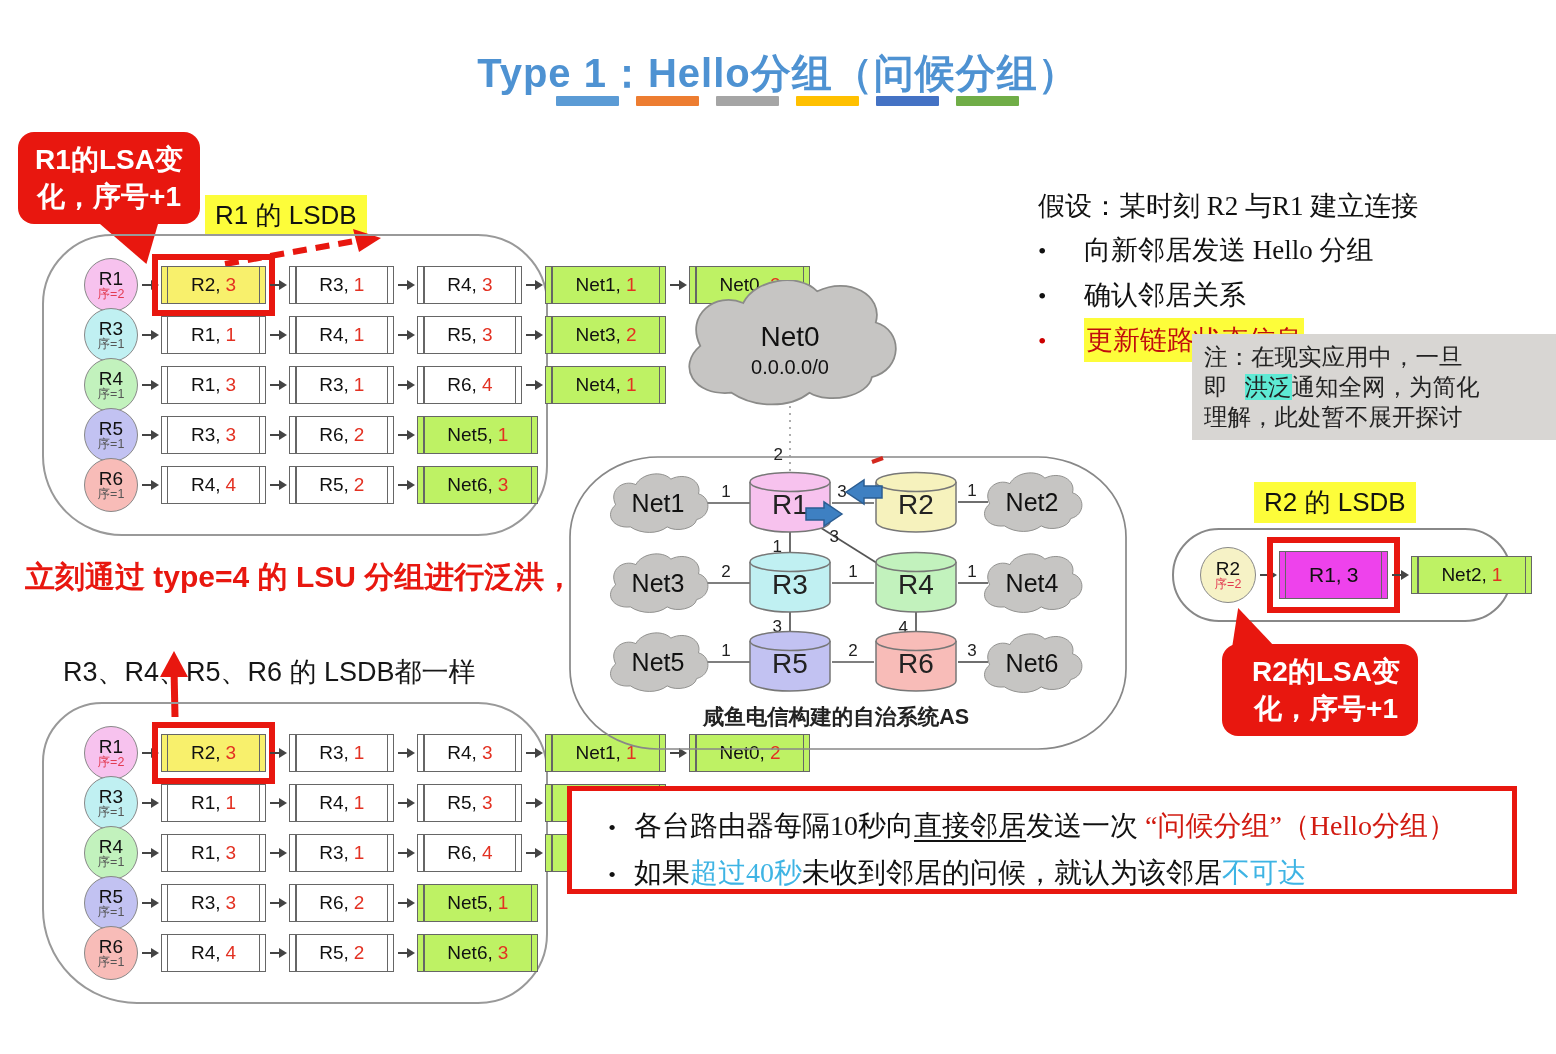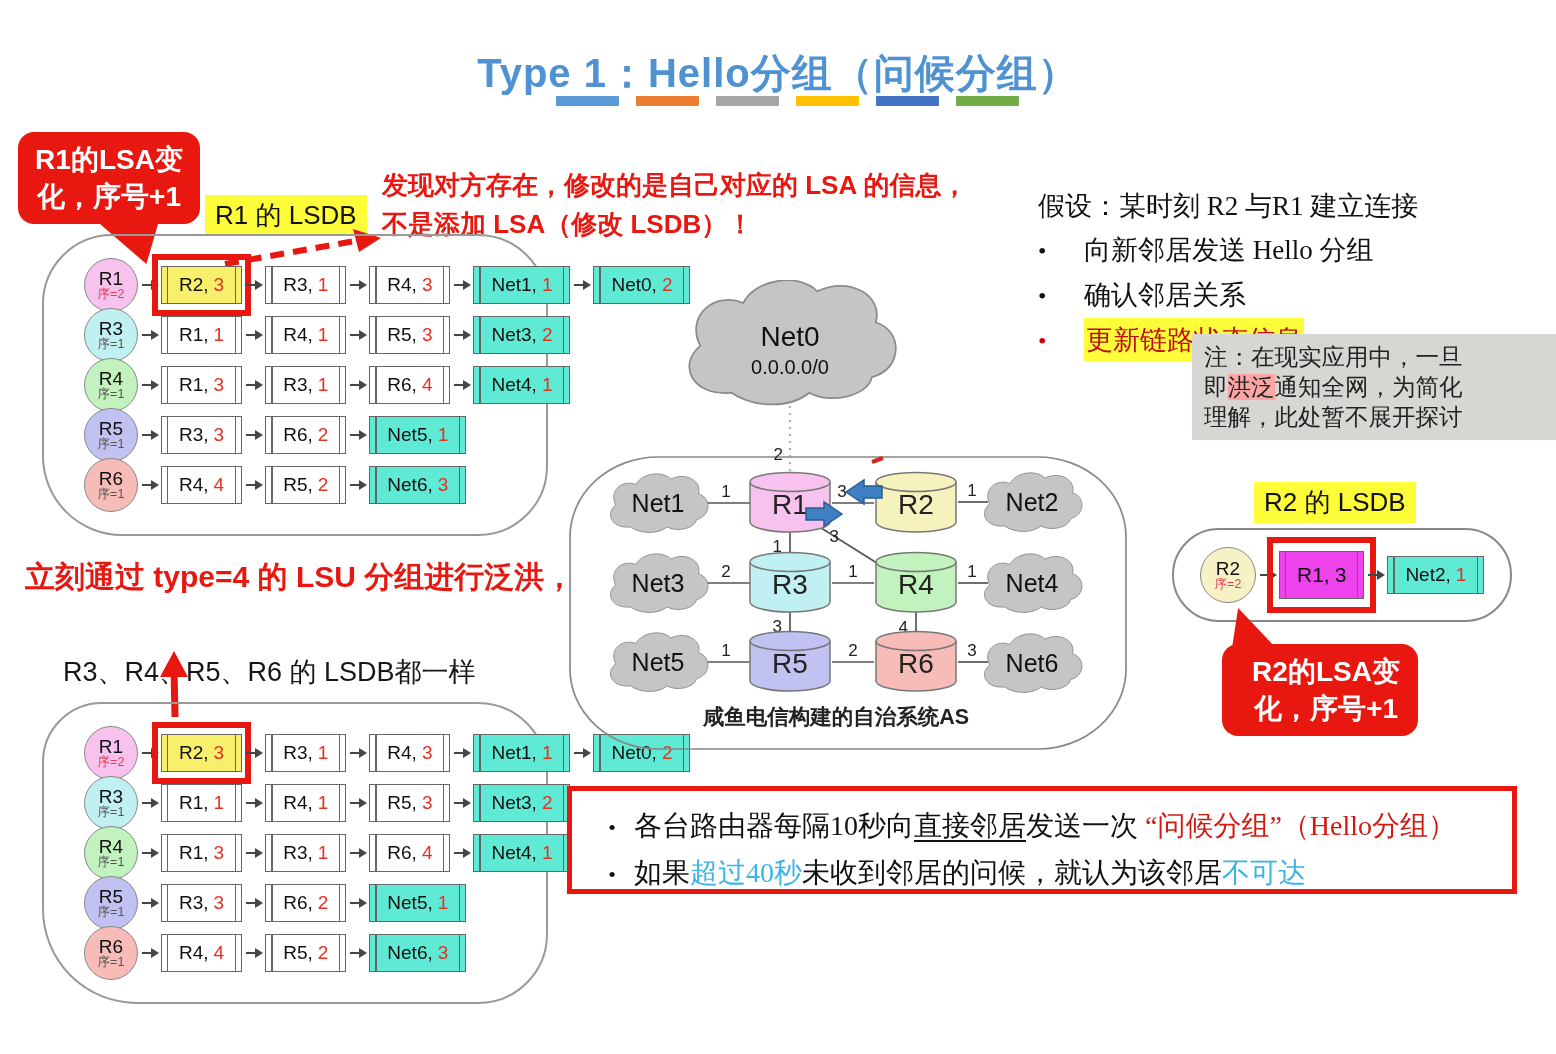--- a/index.html
+++ b/index.html
@@ -47,25 +47,25 @@
         display:flex;flex-direction:column;align-items:center;justify-content:center;}
   .rname{font-size:19px;line-height:19px;color:#111;}
   .rseq{font-size:12.5px;line-height:13px;color:#555;}
   .rseq.red{color:#e23b52;}
   .c0{background:#f7c2ee}.c1{background:#c0f0f2}.c2{background:#c2f2bd}
   .c3{background:#c2c2f2}.c4{background:#f8bcb8}.cy{background:#f6f2c6}
   .arw{width:15px;height:2px;background:#444;position:relative;margin:0 4px;flex:none;}
   .arw::after{content:'';position:absolute;right:-2px;top:-4.5px;
               border-left:8px solid #444;border-top:5px solid transparent;border-bottom:5px solid transparent;}
   .entry{height:36px;border:1.4px solid #666;background:#fff;display:flex;align-items:center;
-         padding:0 17px;font-size:19px;position:relative;white-space:nowrap;flex:none;}
+         padding:0 29px;font-size:19px;position:relative;white-space:nowrap;flex:none;}
   .entry::before,.entry::after{content:'';position:absolute;top:0;bottom:0;width:1.4px;background:#666;}
   .entry::before{left:5px}.entry::after{right:5px}
   .entry .t{color:#111;margin-right:5px}.entry .n{color:#e33122}
-  .e-g{background:#5eead4}.e-hl{background:#f8f06c}
+  .e-g{background:#bef264}.e-hl{background:#f8f06c}
   .e-m{background:#ee42ec;height:46px;font-size:21px}
   .e-m .n{color:#111}
   .redwrap{position:relative;display:inline-flex;flex:none;}
   .redwrap::after{content:'';position:absolute;inset:-12px -9px;border:6px solid #e8170f;}
 
   
   .r2panel{left:1172px;top:528px;width:340px;height:94px;border:2px solid #888;border-radius:47px;
            box-sizing:border-box;display:flex;align-items:center;padding-left:26px;}
   .r2panel .circ{width:54px;height:54px;}
   .r2panel .redwrap::after{inset:-14px -12px;}
@@ -74,21 +74,21 @@
   .assume{left:1038px;top:184px;font-size:27px;line-height:44px;color:#111;}
   .assume .brow{display:flex;align-items:flex-start;}
   .assume .dot{width:46px;flex:none;}
   .assume .dot::before{content:'•';font-size:24px;}
   .assume .dot.red{color:#c00;}
   .hl-red{background:#fdfd3a;color:#c00d0d;padding:0 2px;}
 
   
   .notebox{left:1192px;top:334px;width:417px;box-sizing:border-box;background:#d8d6d3;
            padding:8px 12px;font-size:23.5px;line-height:30px;color:#222;}
-  .notebox .hl{background:#fca5a5;}
+  .notebox .hl{background:#5eead4;margin-left:17px;}
 
   
   .hellobox{left:567px;top:786px;width:950px;height:108px;border:5px solid #e8170f;background:#fff;
             box-sizing:border-box;padding:12px 0 0 18px;font-size:28px;line-height:45px;color:#111;}
   .hellobox .brow{display:flex;align-items:flex-start;}
   .hellobox .dot{width:44px;flex:none;text-align:center;}
   .hellobox .dot::before{content:'•';font-size:22px;}
   .hb-red{color:#d11a10;}
   .hb-cyan{color:#3eb4e4;}
   .hb-u{text-decoration:underline;text-underline-offset:5px;}
@@ -112,24 +112,20 @@
   </div>
 
   <div class="abs callout co-r1">
     <div>R1的LSA变</div>
     <div>化，序号+1</div>
   </div>
   <div class="abs tail-r1"></div>
 
   <div class="abs ylabel lab1">R1 的 LSDB</div>
 
-  <div class="abs redtext anno-top">
-    <div>发现对方存在，修改的是自己对应的 LSA 的信息，</div>
-    <div>不是添加 LSA（修改 LSDB）！</div>
-  </div>
 
   <svg class="abs" style="left:213px;top:226px;" width="180" height="48">
     <line x1="12" y1="38" x2="142" y2="15" stroke="#e8170f" stroke-width="6" stroke-dasharray="14 9"></line>
     <polygon points="140,3 168,12 146,26" fill="#e8170f"></polygon>
   </svg>
 
   <div class="abs lsdb-panel" id="lsdb1">
     <div class="lrow">
       <div class="circ c0">
         <span class="rname">R1</span>

